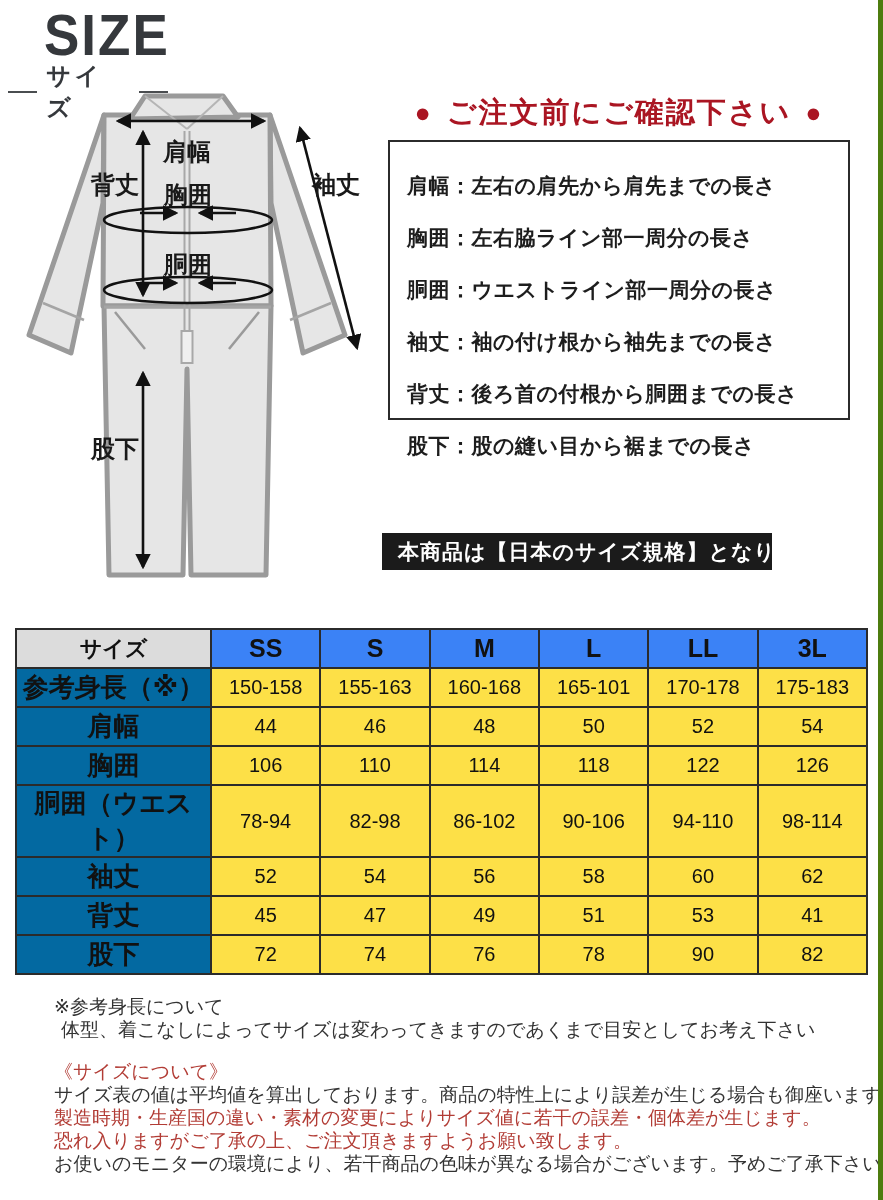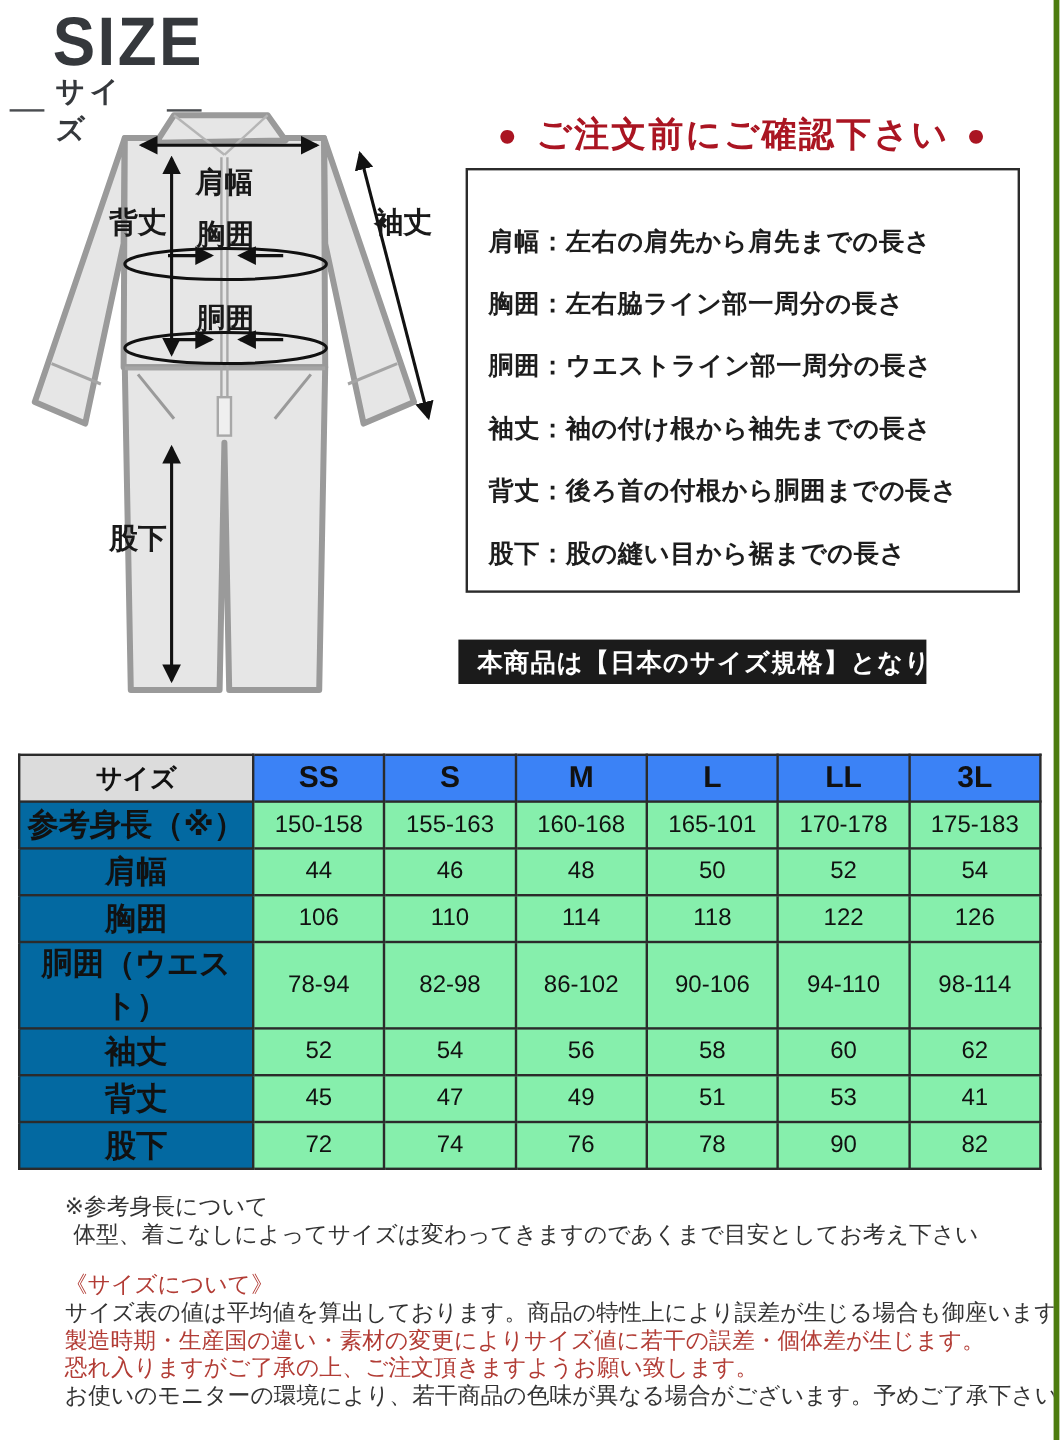--- a/index.html
+++ b/index.html
@@ -19,22 +19,22 @@
   }
   .size-sub .dash{width:30px;height:2px;background:#4a4d50;}
   
   .confirm-heading{
     position:absolute;left:385px;top:94px;width:468px;height:38px;
     display:flex;align-items:center;justify-content:center;gap:14px;
     color:#aa1522;font-size:29px;font-weight:800;letter-spacing:2px;white-space:nowrap;
   }
   .confirm-heading .dot{font-size:27px;line-height:1;}
   .confirm-box{
-    position:absolute;left:388px;top:140px;width:462px;height:354px;
-    border:2px solid #2b2b2b;box-sizing:border-box;padding-top:33px;
+    position:absolute;left:388px;top:140px;width:462px;height:280px;
+    border:2px solid #2b2b2b;box-sizing:border-box;padding-top:18px;
   }
   .confirm-item{
     height:52px;display:flex;align-items:center;padding-left:17px;
     font-size:21px;font-weight:600;color:#1d1d1d;letter-spacing:0.5px;white-space:nowrap;
   }
   .notice-bar{
     position:absolute;left:382px;top:533px;width:390px;height:37px;background:#1b1b1b;
     display:flex;align-items:center;padding-left:16px;box-sizing:border-box;
   }
   .notice-bar span{color:#ffffff;font-size:21px;font-weight:700;letter-spacing:1px;white-space:nowrap;}
@@ -42,21 +42,21 @@
   .size-table{
     position:absolute;left:15px;top:628px;width:853px;border-collapse:collapse;table-layout:fixed;
   }
   .size-table td,.size-table th{
     border:2px solid #2b2b2b;height:37px;text-align:center;vertical-align:middle;
     font-weight:400;color:#111;padding:0;
   }
   .size-table .lbl{background:#0369a1;font-weight:700;font-size:26px;}
   .size-table thead .lbl{background:#dcdcdc;font-size:22px;}
   .size-table thead .szletter{font-size:25px;font-weight:600;background:#3b82f6;}
-  .size-table td.val{font-size:20px;background:#86efac;}
+  .size-table td.val{font-size:20px;background:#fde047;}
   
   .notes{position:absolute;left:54px;top:995px;font-size:19px;line-height:23px;color:#333;}
   .notes .line{white-space:nowrap;}
   .notes .indent{padding-left:7px;}
   .notes .gap{margin-top:19px;}
   .notes .red{color:#b23c35;}
   
   .diagram{position:absolute;left:18px;top:85px;}
 </style>
 </head>

